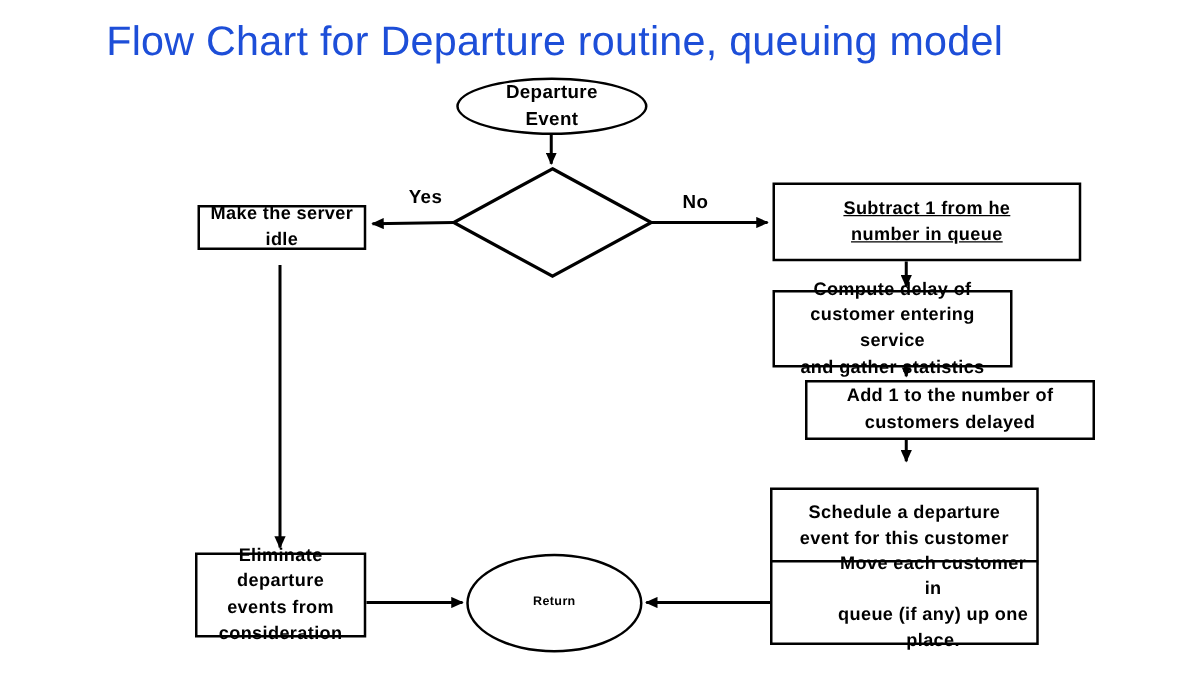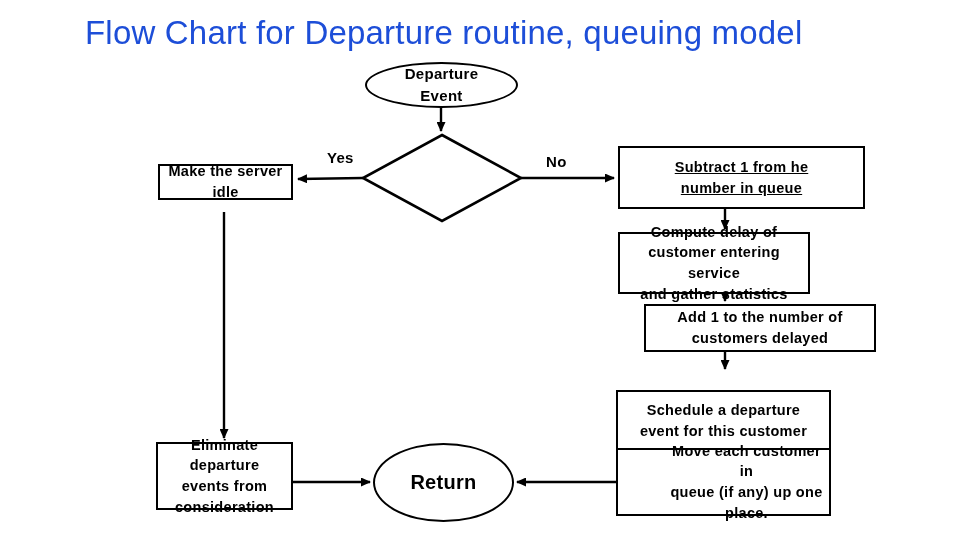--- a/index.html
+++ b/index.html
@@ -63,21 +63,21 @@
   }
   
   .n-departure { left: 365px; top: 62px;  width: 153px; height: 46px; font-size: 15px; line-height: 1.45; }
   .n-make     { left: 158px; top: 164px; width: 135px; height: 36px; }
   .n-subtract { left: 618px; top: 146px; width: 247px; height: 63px; text-decoration: underline; }
   .n-compute  { left: 618px; top: 232px; width: 192px; height: 62px; }
   .n-add      { left: 617px; top: 304px; width: 232px; height: 48px; margin-left: 27px; }
   .n-schedule { left: 616px; top: 390px; width: 215px; height: 62px; }
   .n-move     { left: 616px; top: 448px; width: 215px; height: 68px; padding-left: 46px; }
   .n-eliminate{ left: 156px; top: 442px; width: 137px; height: 68px; }
-  .n-return   { left: 373px; top: 443px; width: 141px; height: 79px; font-size: 20px; }
+  .n-return   { left: 373px; top: 443px; width: 141px; height: 79px; font-size: 10px; }
   .l-yes { left: 327px; top: 149px; }
   .l-no  { left: 546px; top: 153px; }
 </style>
 </head>
 <body>
 
 <div class="canvas">
 
   <div class="slide-title">Flow Chart for Departure routine, queuing model</div>
 

